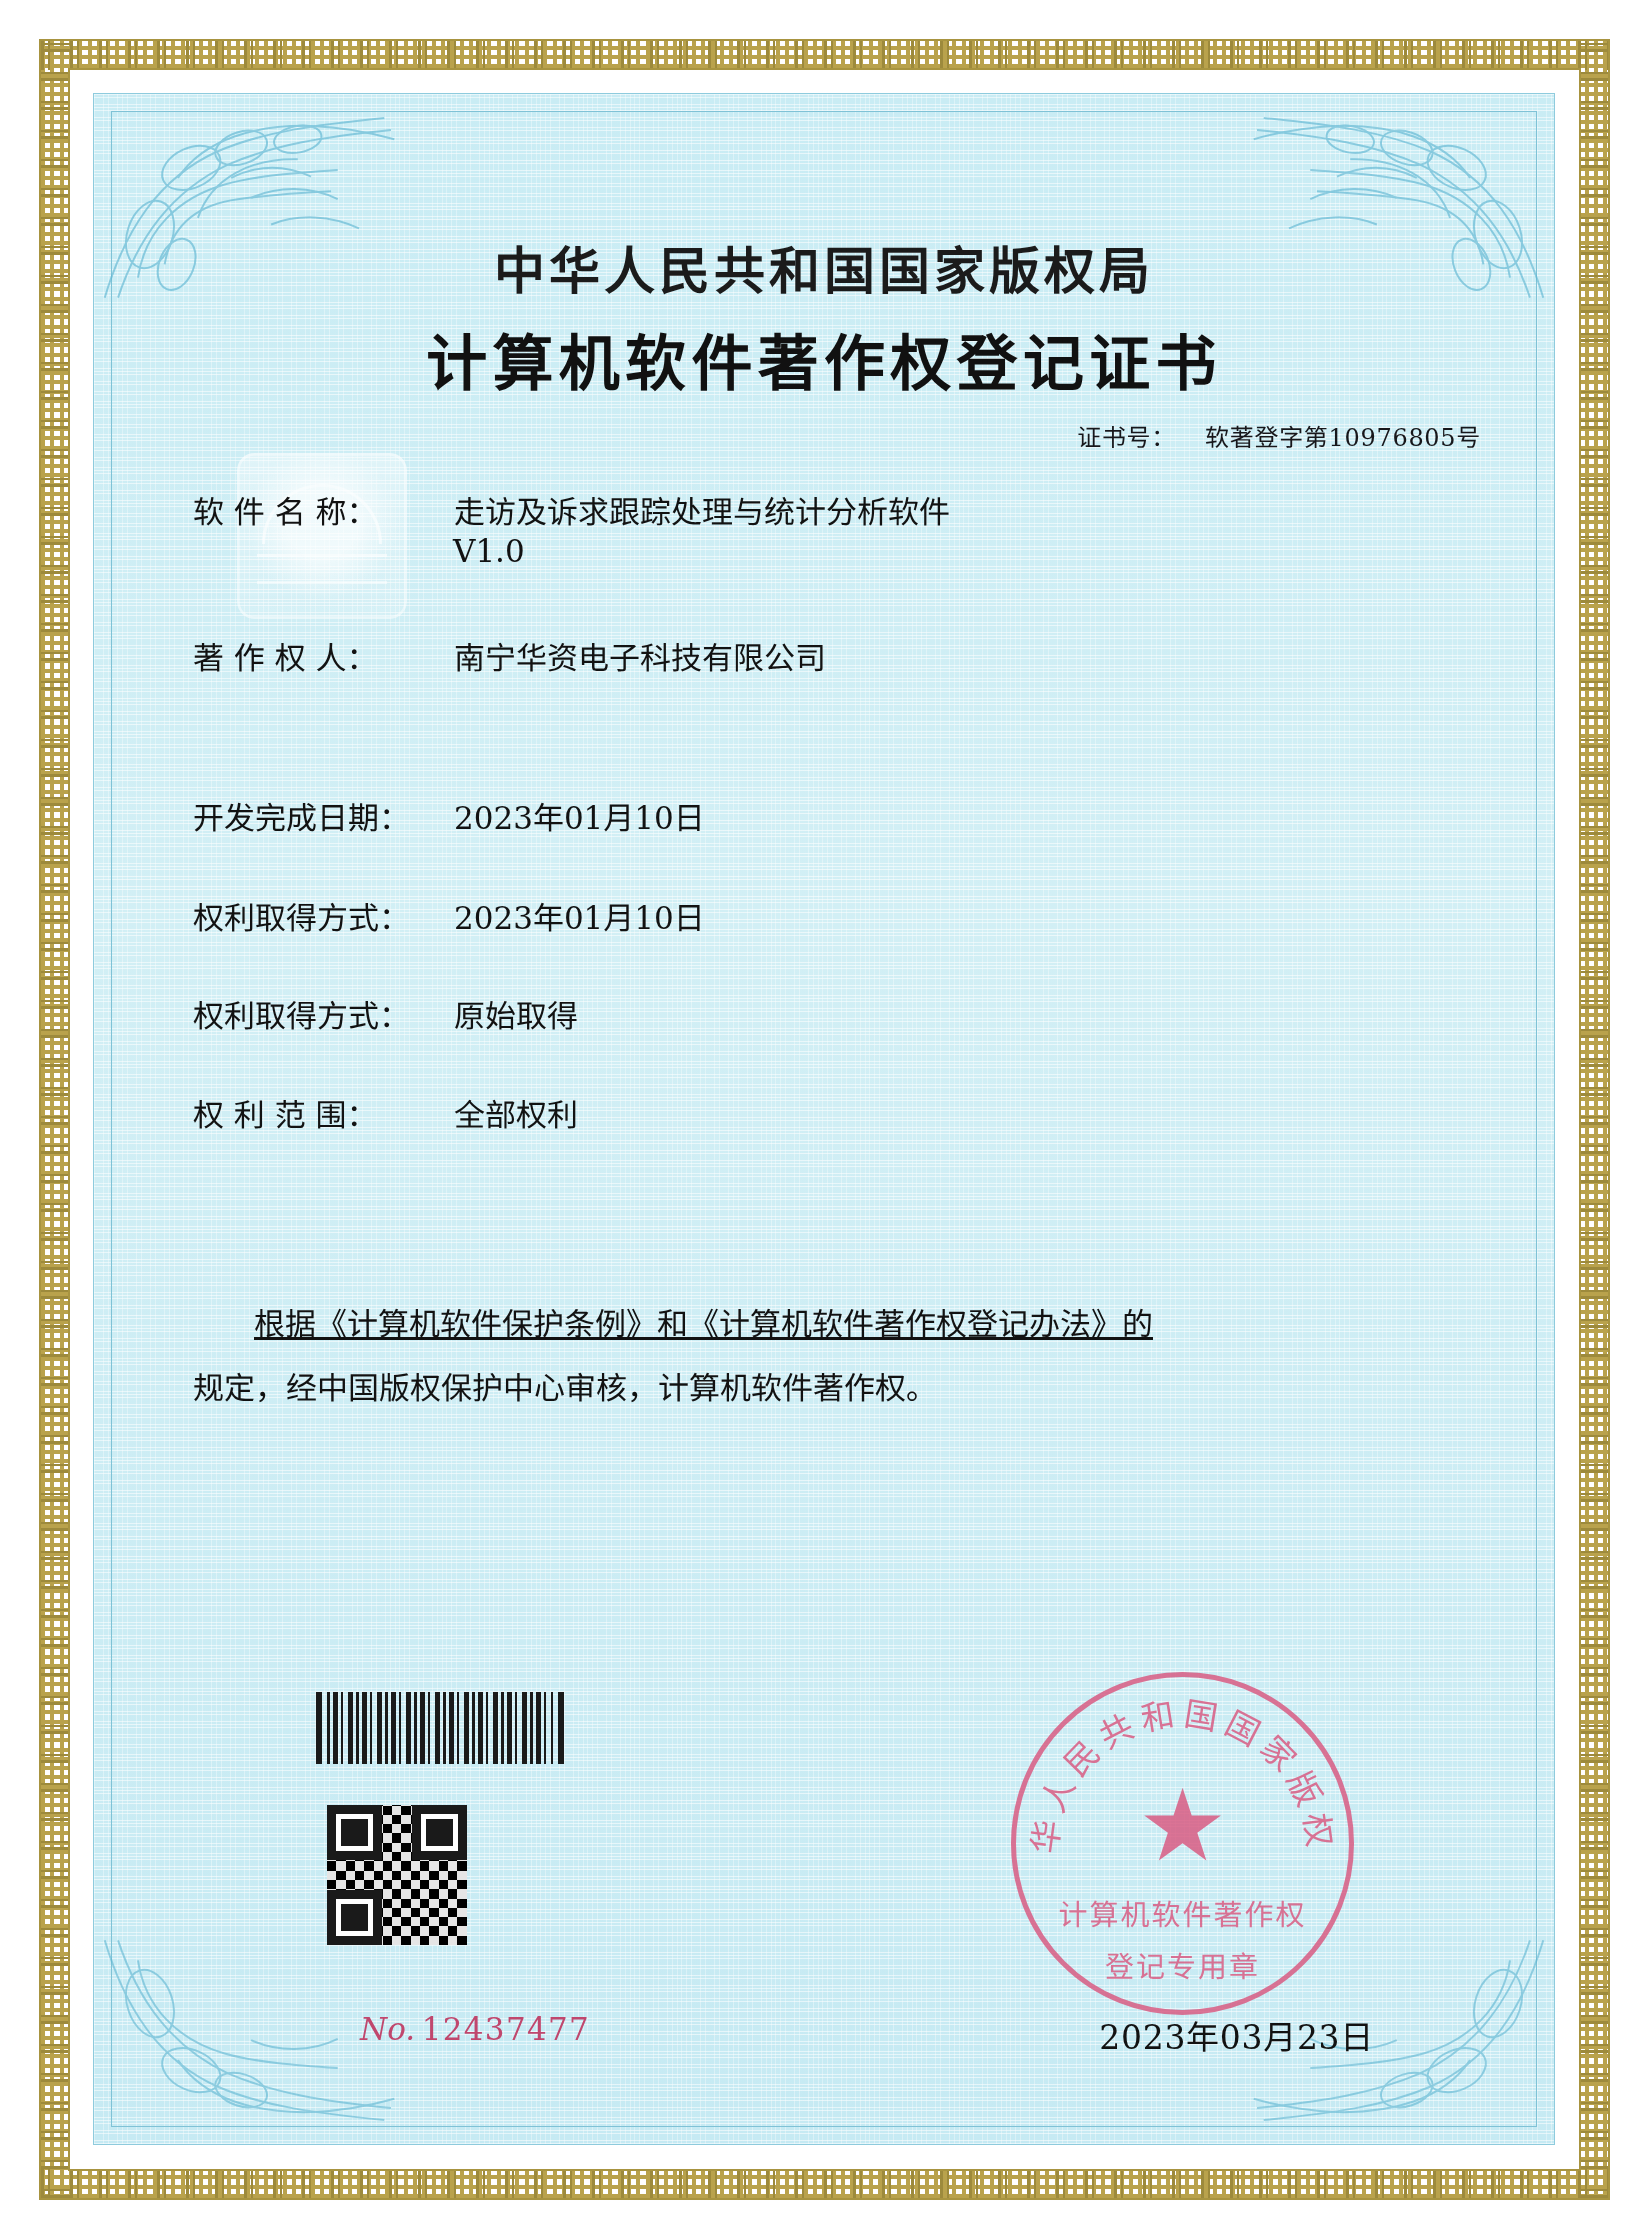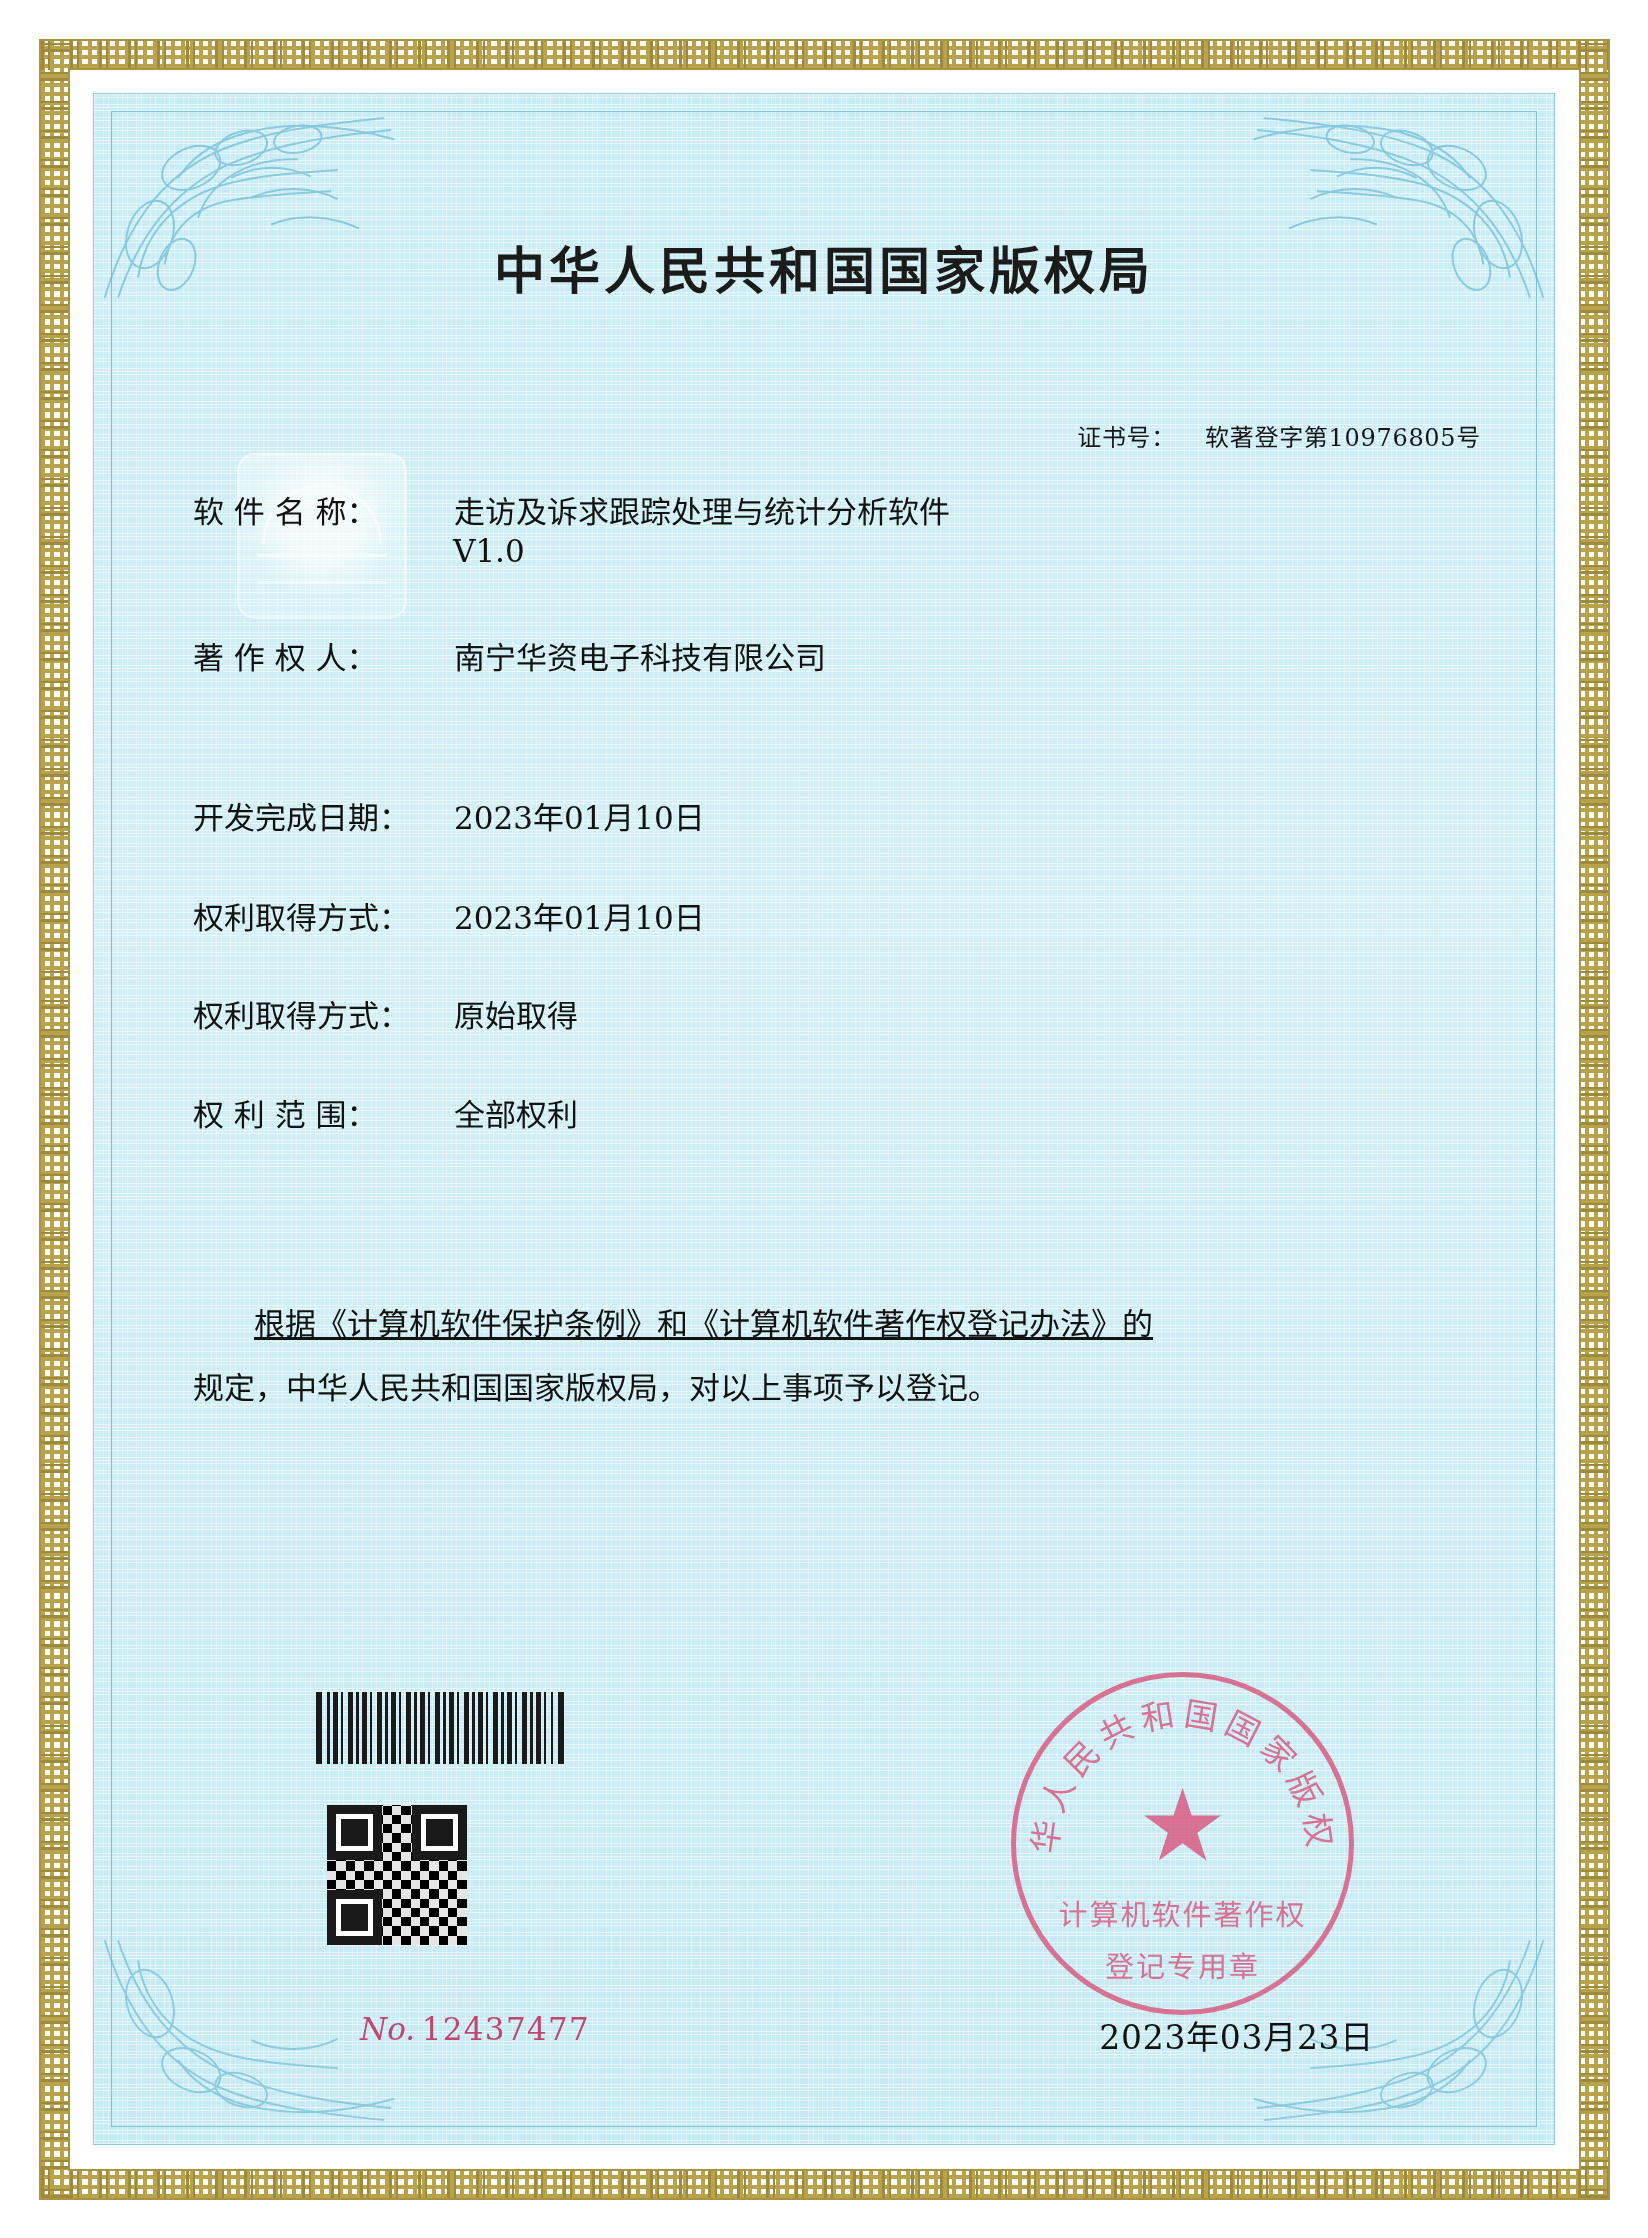--- a/index.html
+++ b/index.html
@@ -402,20 +402,21 @@
         <ellipse cx="140" cy="105" rx="46" ry="30" transform="rotate(-24 140 105)"></ellipse>
         <ellipse cx="215" cy="75" rx="40" ry="24" transform="rotate(-18 215 75)"></ellipse>
         <ellipse cx="78" cy="205" rx="34" ry="52" transform="rotate(18 78 205)"></ellipse>
         <path d="M230 150 C 270 132, 320 132, 360 152"></path>
       </g>
     </svg>
 
     <div class="content">
 
       <div class="org-title">中华人民共和国国家版权局</div>
+      <div class="cert-title">计算机软件著作权登记证书</div>
 
       <div class="cert-no">
         <span class="lbl">证书号：</span><span class="val">软著登字第10976805号</span>
       </div>
 
       <div class="emboss"></div>
 
       <div class="field" style="top:393px">
         <span class="label">软 件 名 称：</span><span class="value">走访及诉求跟踪处理与统计分析软件</span>
       </div>
@@ -437,21 +438,21 @@
         <span class="label">权 利 范 围：</span><span class="value">全部权利</span>
       </div>
 
       <div class="field" style="top:897px">
         <span class="label">权利取得方式：</span><span class="value">原始取得</span>
       </div>
 
 
       <div class="statement" style="top:1198px">
         <span class="l1">根据《计算机软件保护条例》和《计算机软件著作权登记办法》的</span>
-        <span class="l2">规定，中华人民共和国国家版权局，对以上事项予以登记。</span>
+        <span class="l2">规定，经中国版权保护中心审核，计算机软件著作权。</span>
       </div>
 
       <div class="barcode">
         <span class="cap-l"></span>
         <span class="cap-r"></span>
       </div>
 
       <div class="qr">
         <span class="pe tl"></span>
         <span class="pe tr"></span>

